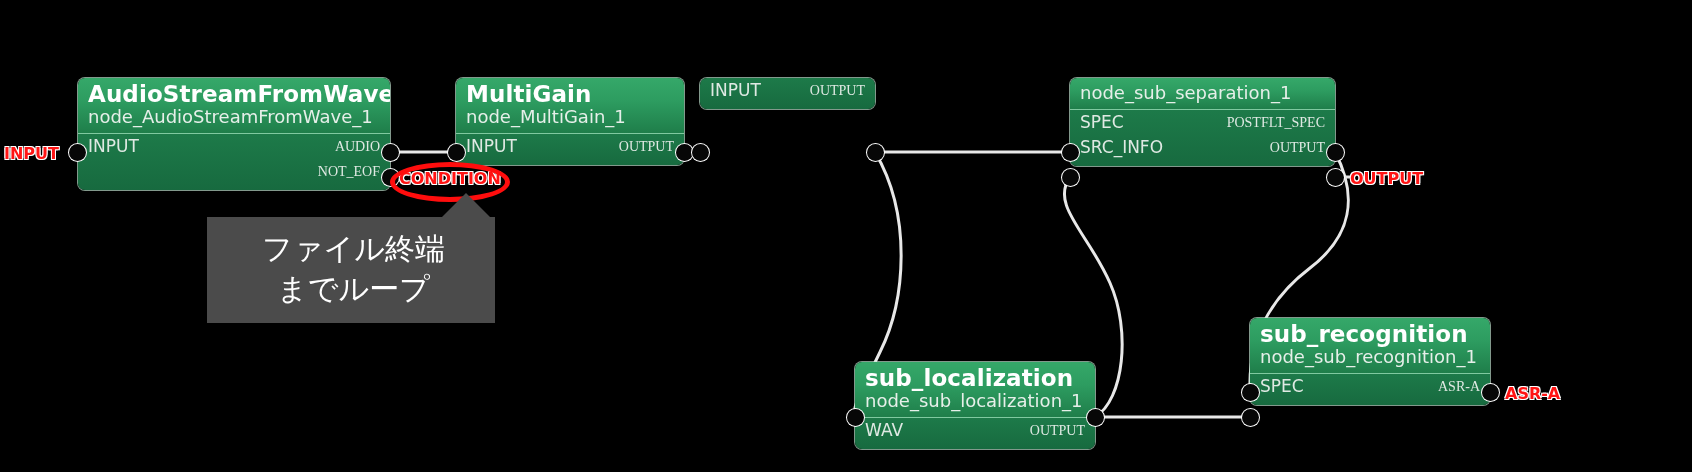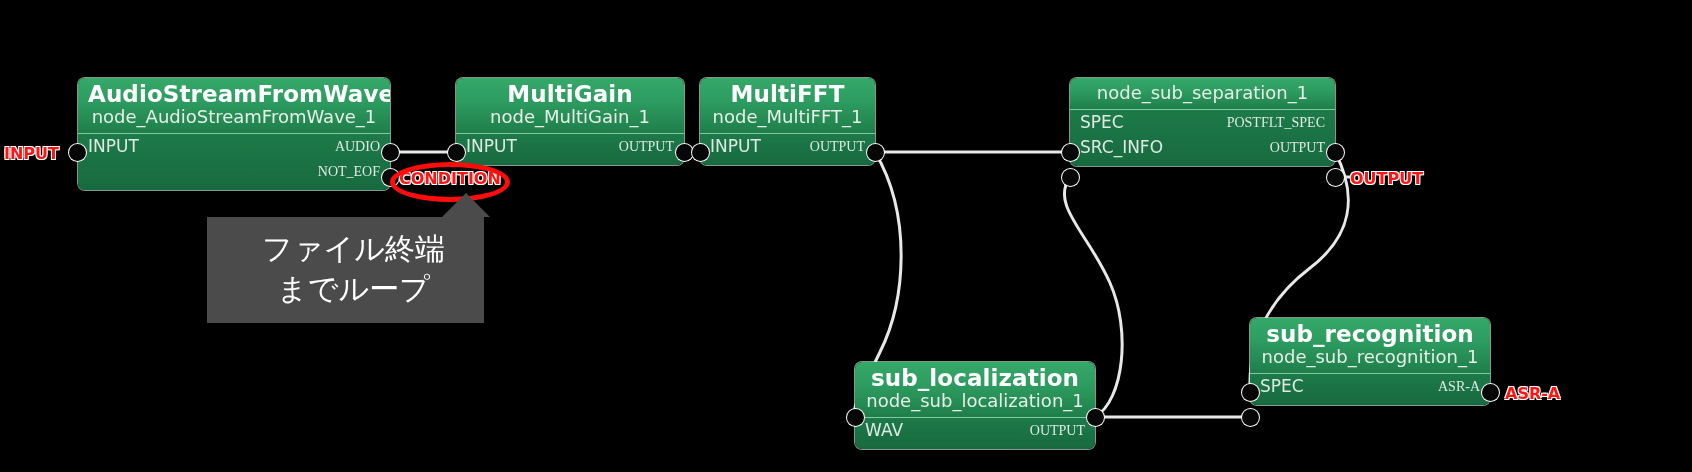--- a/index.html
+++ b/index.html
@@ -5,42 +5,42 @@
   html,body{margin:0;padding:0;background:#000;}
   #root{position:relative;width:1692px;height:472px;background:#000;overflow:hidden;
         font-family:"DejaVu Sans","Liberation Sans",sans-serif;}
 
   svg.wires{position:absolute;left:0;top:0;width:1692px;height:472px;pointer-events:none;}
 
   .node{position:absolute;border-radius:7px;
         box-shadow:0 0 0 1px rgba(200,235,215,.65);
         overflow:hidden;}
   .nhead{background:linear-gradient(180deg,#35a869 0%,#2d9c60 42%,#1f7e4a 100%);
-         padding:4px 10px 5px 10px;text-align:center;
+         padding:4px 10px 5px 10px;
          border-bottom:1px solid rgba(190,230,205,.55);}
   .ntitle{font-size:23px;font-weight:bold;color:#ffffff;line-height:1.06;
           letter-spacing:.1px;white-space:nowrap;}
   .nsub{font-size:18px;color:#e6efe9;line-height:1.15;margin-top:1px;white-space:nowrap;}
   .nbody{background:linear-gradient(180deg,#1d7a49 0%,#176a3f 100%);padding:0 0 6px 0;}
   .prow{position:relative;height:25px;line-height:25px;}
   .pin{position:absolute;left:10px;font-size:17px;color:#dfe9e3;white-space:nowrap;}
   .pout{position:absolute;right:10px;font-size:14px;color:#dfe9e3;white-space:nowrap;font-family:Liberation Serif, serif;}
 
   .dot{position:absolute;width:17px;height:17px;border-radius:50%;
        background:#070707;box-shadow:0 0 0 1px #ffffff;}
 
   .exlabel{position:absolute;font-size:16px;font-weight:bold;color:#ff1414;
            white-space:nowrap;
            text-shadow:-1px -1px 0 #fff,1px -1px 0 #fff,-1px 1px 0 #fff,1px 1px 0 #fff;}
 
   .ellipse{position:absolute;border:5px solid #ff0d0d;border-radius:50%;background:transparent;}
 
   .tip{position:absolute;background:#4b4b4b;color:#ffffff;
        font-size:30px;line-height:1.34;text-align:center;
-       padding:12px 8px 14px 24px;white-space:pre-line;}
+       padding:12px 19px 14px 24px;white-space:pre-line;}
   .tiparrow{position:absolute;width:0;height:0;
             border-left:24px solid transparent;border-right:24px solid transparent;
             border-bottom:24px solid #4b4b4b;}
 </style>
 </head>
 <body>
 
 <div id="root">
 
   <svg class="wires" viewBox="0 0 1692 472">
@@ -93,24 +93,20 @@
       <div class="prow">
         <span class="pin">INPUT</span>
         <span class="pout">OUTPUT</span>
       </div>
     </div>
   </div>
   <div class="dot" style="left:448px;top:144px;"></div>
   <div class="dot" style="left:676px;top:144px;"></div>
 
   <div class="node" style="left:700px;top:78px;width:175px;">
-    <div class="nhead">
-      <div class="ntitle">MultiFFT</div>
-      <div class="nsub">node_MultiFFT_1</div>
-    </div>
     <div class="nbody">
       <div class="prow">
         <span class="pin">INPUT</span>
         <span class="pout">OUTPUT</span>
       </div>
     </div>
   </div>
   <div class="dot" style="left:692px;top:144px;"></div>
   <div class="dot" style="left:867px;top:144px;"></div>
 

